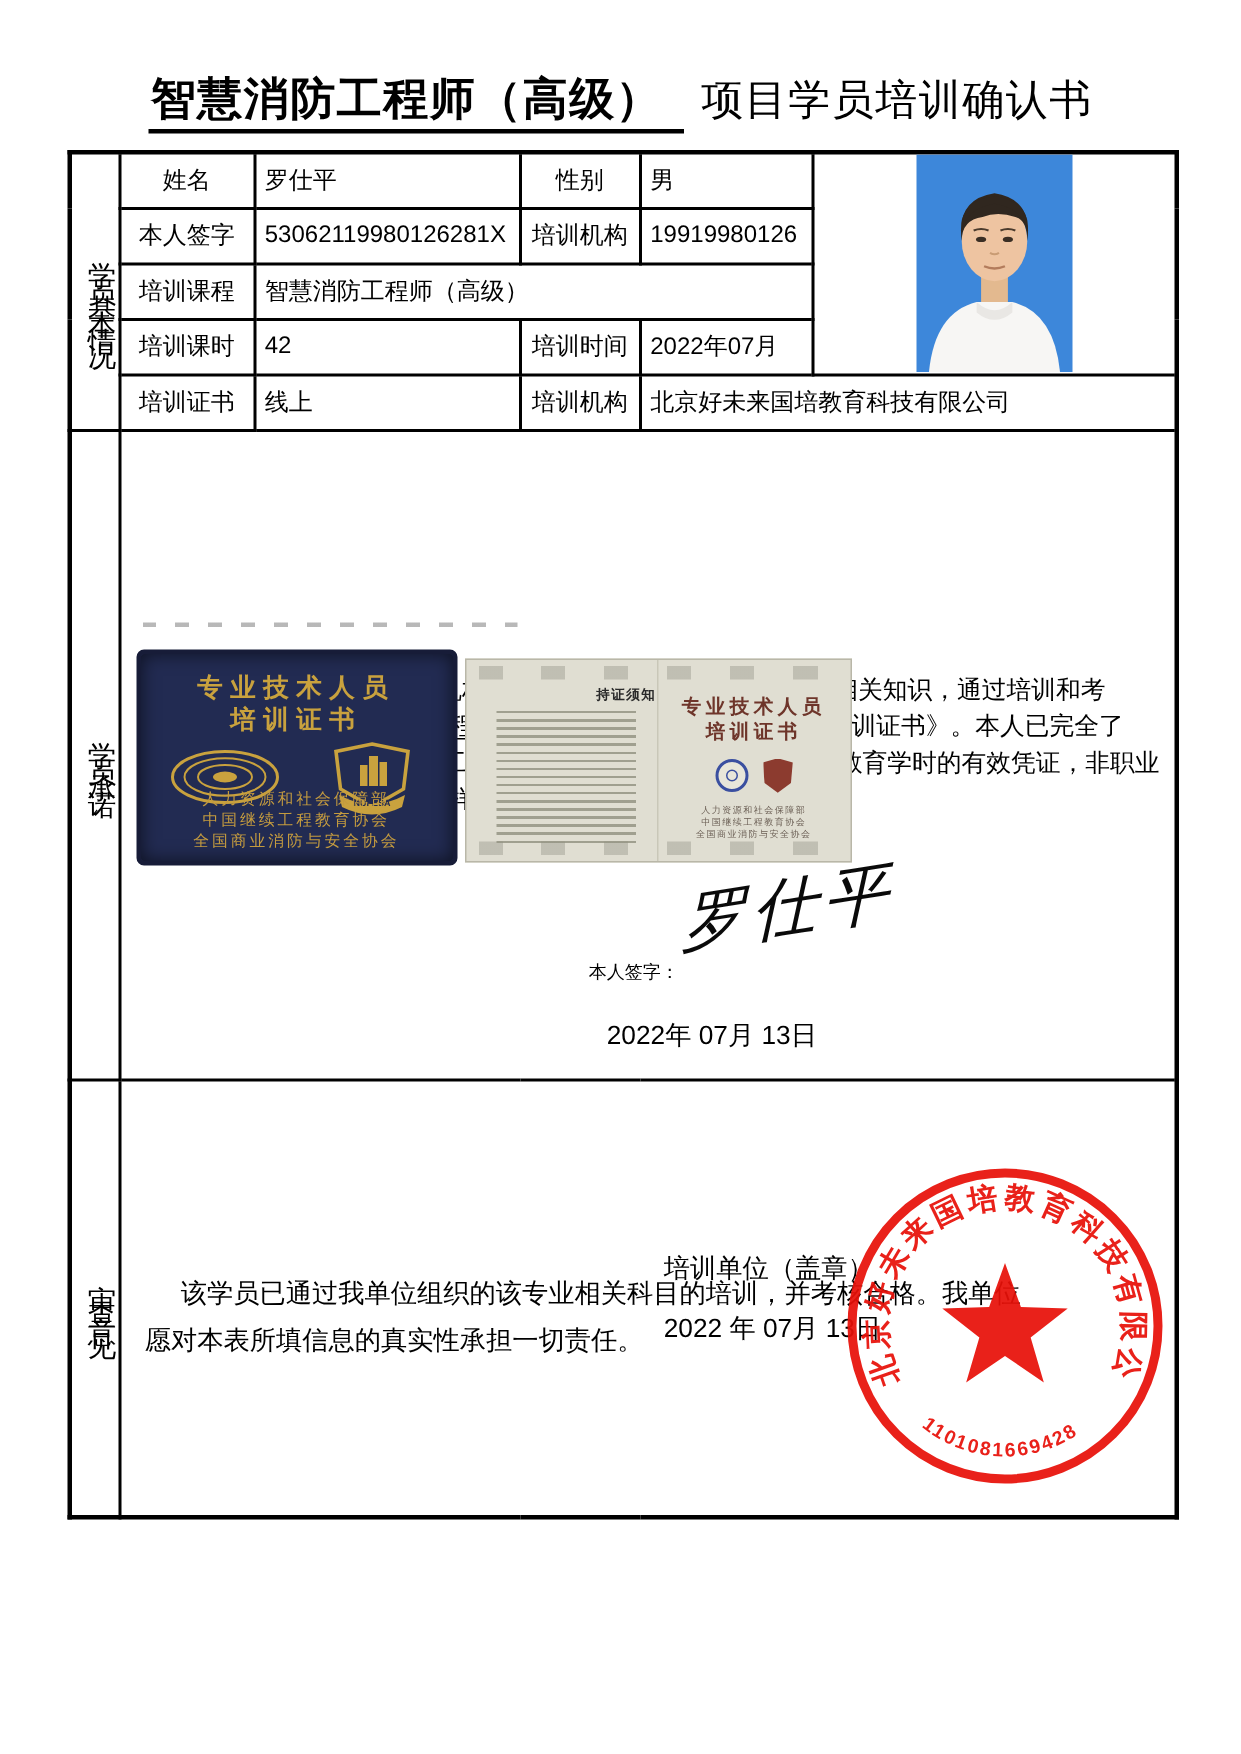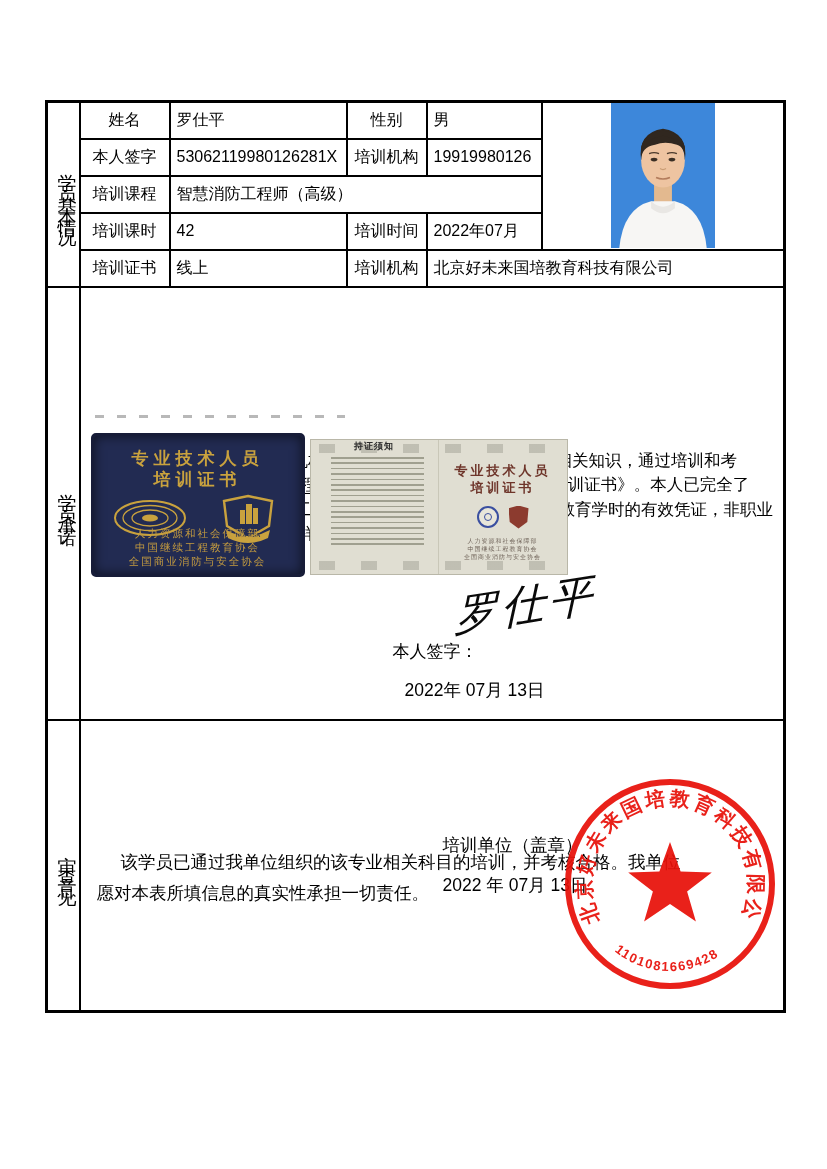--- a/index.html
+++ b/index.html
@@ -42,54 +42,57 @@
   .cover { width:214px; height:144px; background:#222b52; border:3px solid #171c38; border-radius:5px;
            position:relative; text-align:center; box-shadow:inset 0 0 12px rgba(0,0,0,.6); }
   .cover-title { margin-top:12px; color:#c9a23e; font-size:17px; font-weight:bold; letter-spacing:5px; line-height:21px; }
   .cover-emblems { position:absolute; top:56px; left:0; width:100%; height:52px; }
   .cover-orgs { position:absolute; bottom:6px; width:100%; color:#c49b3f; font-size:10.5px; line-height:14px; letter-spacing:2px; }
   .inner-cert { width:258px; height:136px; margin:6px 0 0 5px; background:#e0ded2; border:1px solid #b9b7a8; position:relative; display:flex; }
   .deco { position:absolute; left:8px; right:8px; height:9px;
           background:repeating-linear-gradient(90deg, rgba(140,140,128,.38) 0 16px, transparent 16px 42px); }
   .deco.top { top:4px; } .deco.bot { bottom:4px; }
   .ipage { width:50%; position:relative; }
-  .notice-title { text-align:center; font-size:9px; font-weight:bold; color:#2a2a2a; letter-spacing:1px; }
+  .notice-title { text-align:right; margin-top:17px; font-size:9px; font-weight:bold; color:#2a2a2a; letter-spacing:1px; }
   .tlines { margin:4px 14px 0 20px; height:92px;
             background:repeating-linear-gradient(180deg,#90907f 0 1.6px, transparent 1.6px 5.4px); opacity:.8; }
   .inner-title { margin-top:22px; text-align:center; color:#6e352a; font-family:"Liberation Serif","DejaVu Serif",serif;
                  font-weight:bold; font-size:13px; letter-spacing:3px; line-height:17px; }
   .inner-emblems { margin-top:10px; display:flex; justify-content:center; gap:10px; align-items:center; }
   .em-circle { width:22px; height:22px; border-radius:50%; border:2px solid #3a4fa0; background:#e8e6da; position:relative; }
   .em-circle:after { content:""; position:absolute; inset:5px; border-radius:50%; border:1px solid #3a4fa0; }
   .em-shield { width:20px; height:23px; background:#8c3b2f;
                clip-path:polygon(50% 0, 100% 12%, 94% 72%, 50% 100%, 6% 72%, 0 12%); }
   .inner-orgs { margin-top:8px; text-align:center; font-size:6px; line-height:8px; color:#6b5f55; letter-spacing:1px; }
 
   
   .gold-ellipse { position:absolute; left:18px; top:6px; width:76px; height:40px; }
   .gold-shield { position:absolute; right:22px; top:2px; width:64px; height:50px; }
 
   
   .sig-name { position:absolute; left:372px; top:288px; font-size:44px; color:#0a0a0a;
               transform:rotate(-9deg) skewX(-8deg); font-style:italic; letter-spacing:4px; white-space:nowrap; }
-  .sig-label { position:absolute; left:312px; top:352px; font-size:17px; }
+  .sig-label { position:absolute; left:312px; top:352px; font-size:12px; }
   .sig-date  { position:absolute; left:324px; top:390px; font-size:17.5px; }
 
   
   .r-para { padding:26px 8px 0 10px; font-size:17.5px; line-height:31px; }
   .r-indent { padding-left:24px; }
   .unit-label { position:absolute; left:362px; top:112px; font-size:17.5px; white-space:nowrap; }
   .r-date { position:absolute; left:362px; top:152px; font-size:17.5px; white-space:nowrap; }
   .stamp { position:absolute; left:478px; top:52px; width:222px; height:222px; opacity:.93; }
 </style>
 </head>
 <body>
 
 <div class="page">
 
+  <div class="title">
+    <span class="title-bold">智慧消防工程师（高级）</span><span class="title-rest">项目学员培训确认书</span>
+  </div>
 
   <table class="form">
     <colgroup>
       <col style="width:33px">
         <col style="width:90px">
         <col style="width:177px">
       <col style="width:80px">
         <col style="width:115px">
         <col style="width:243px">
     </colgroup>

